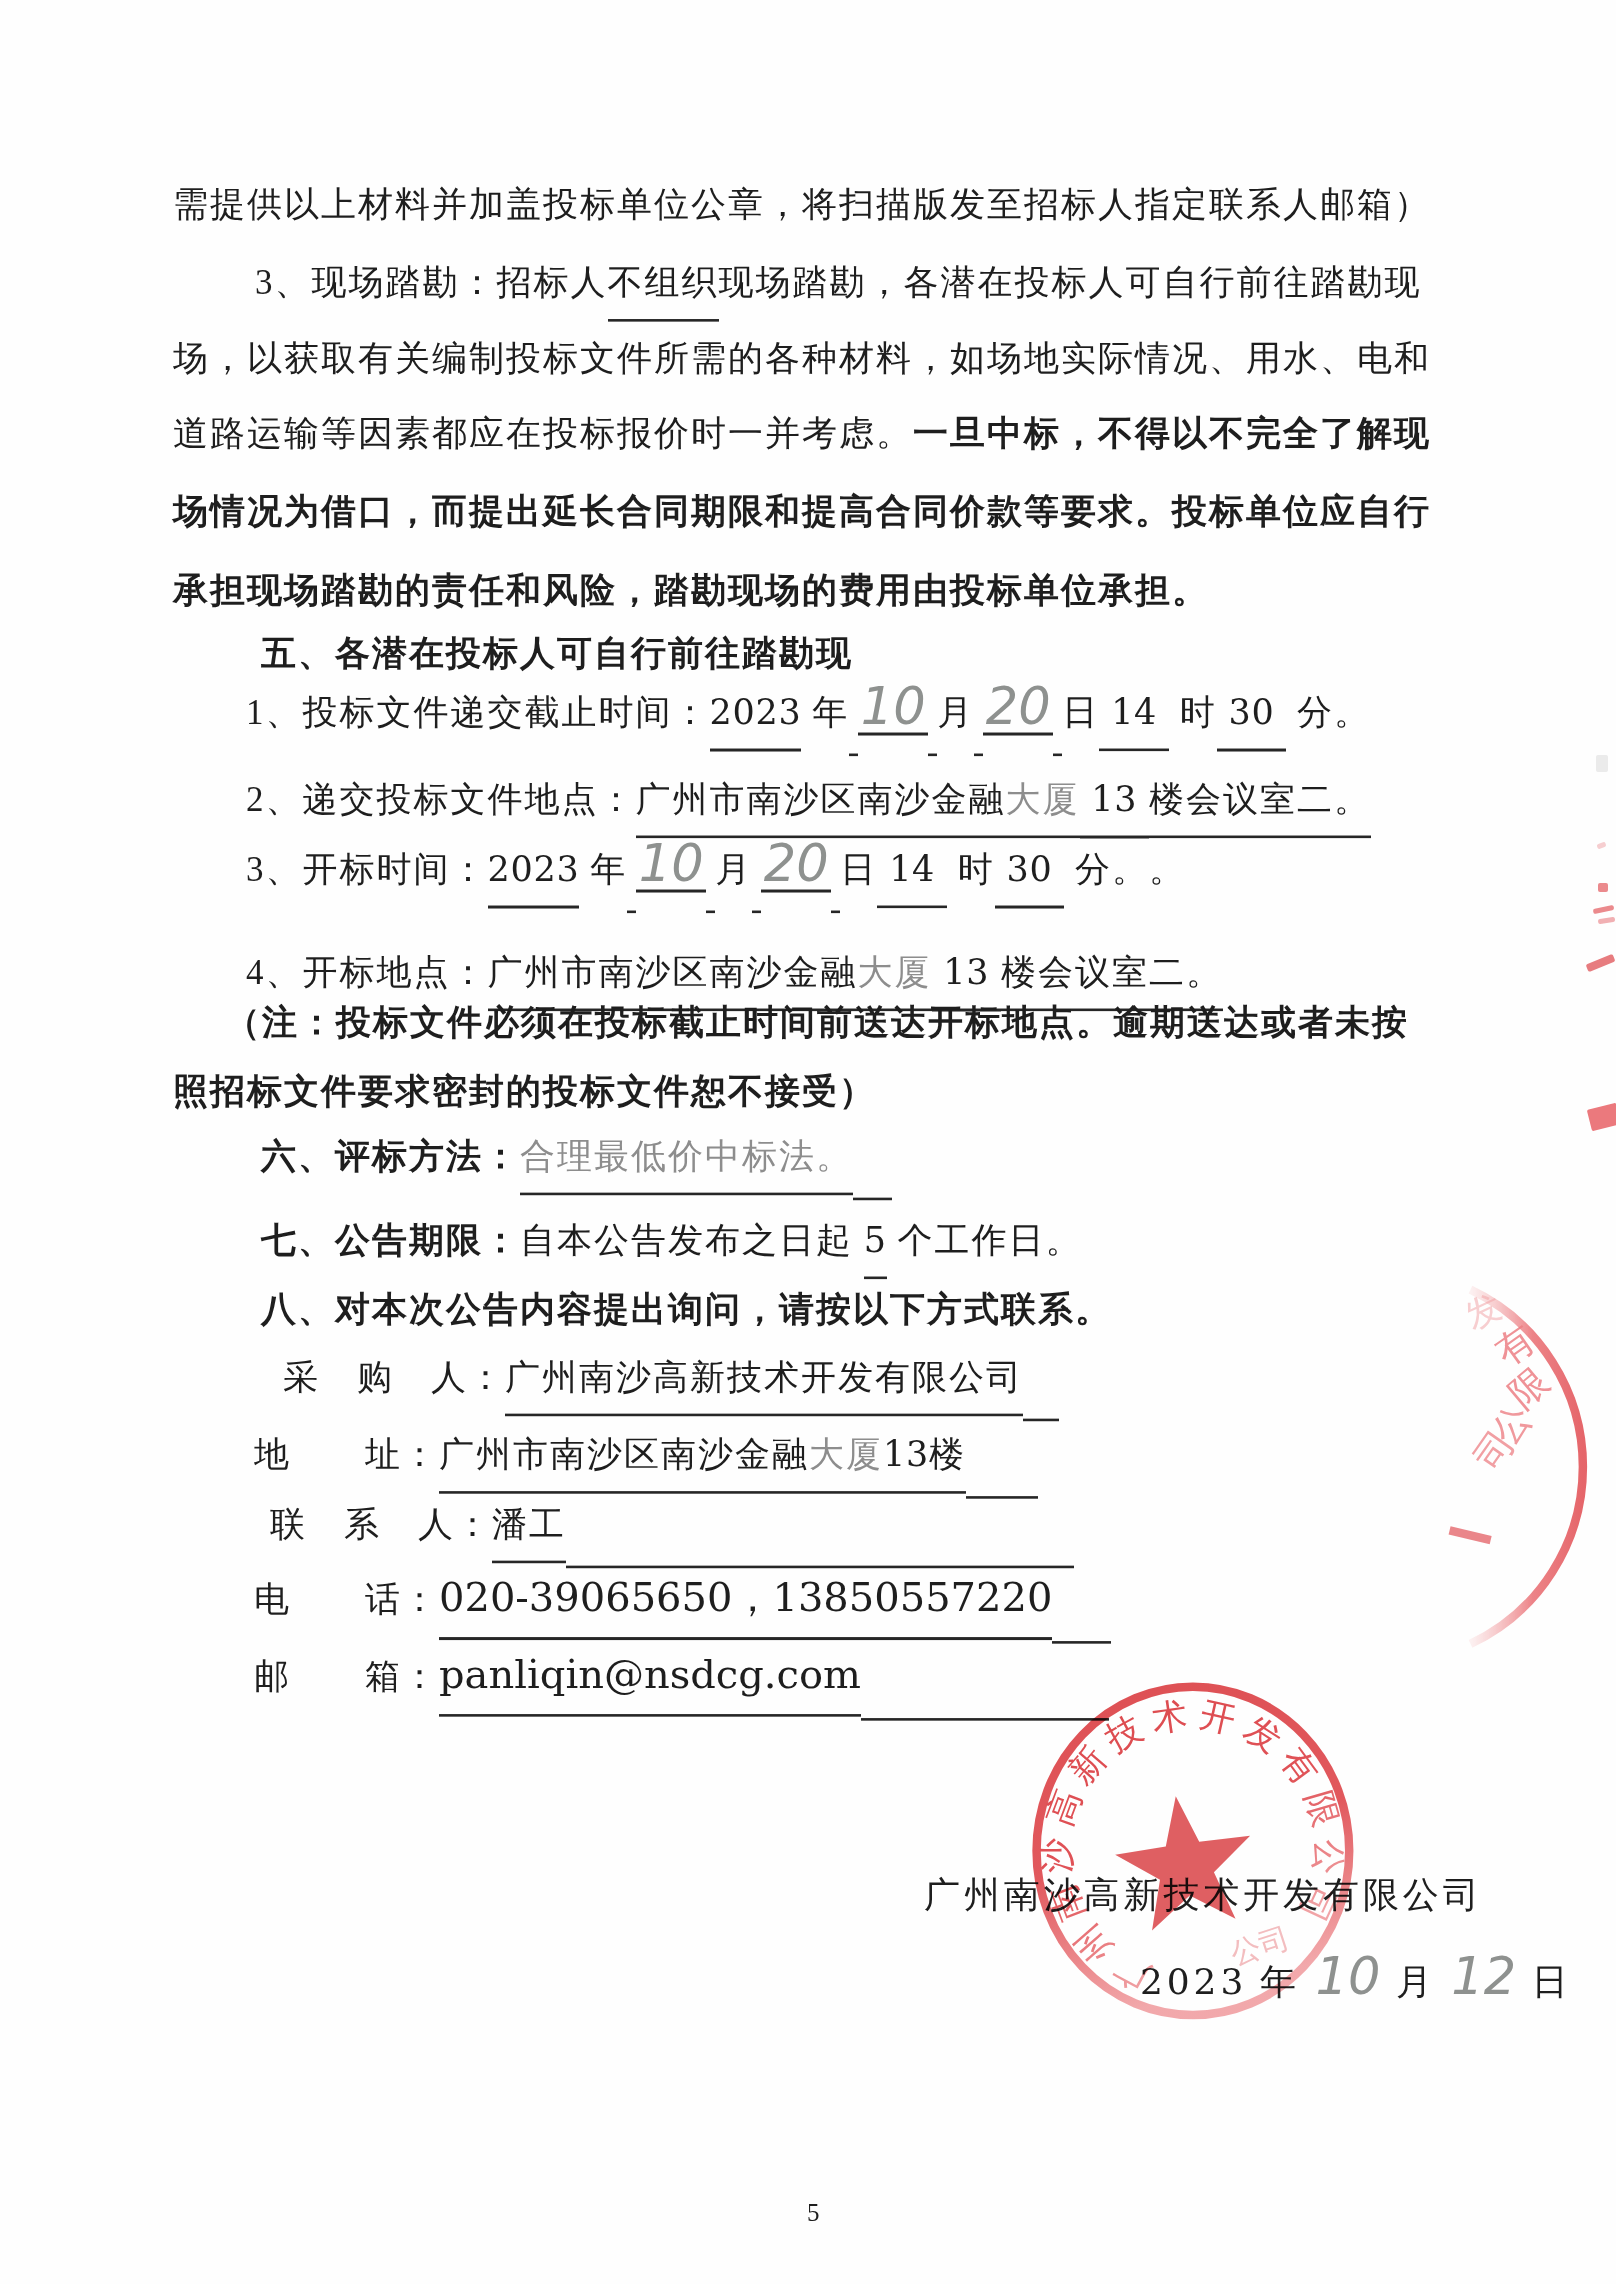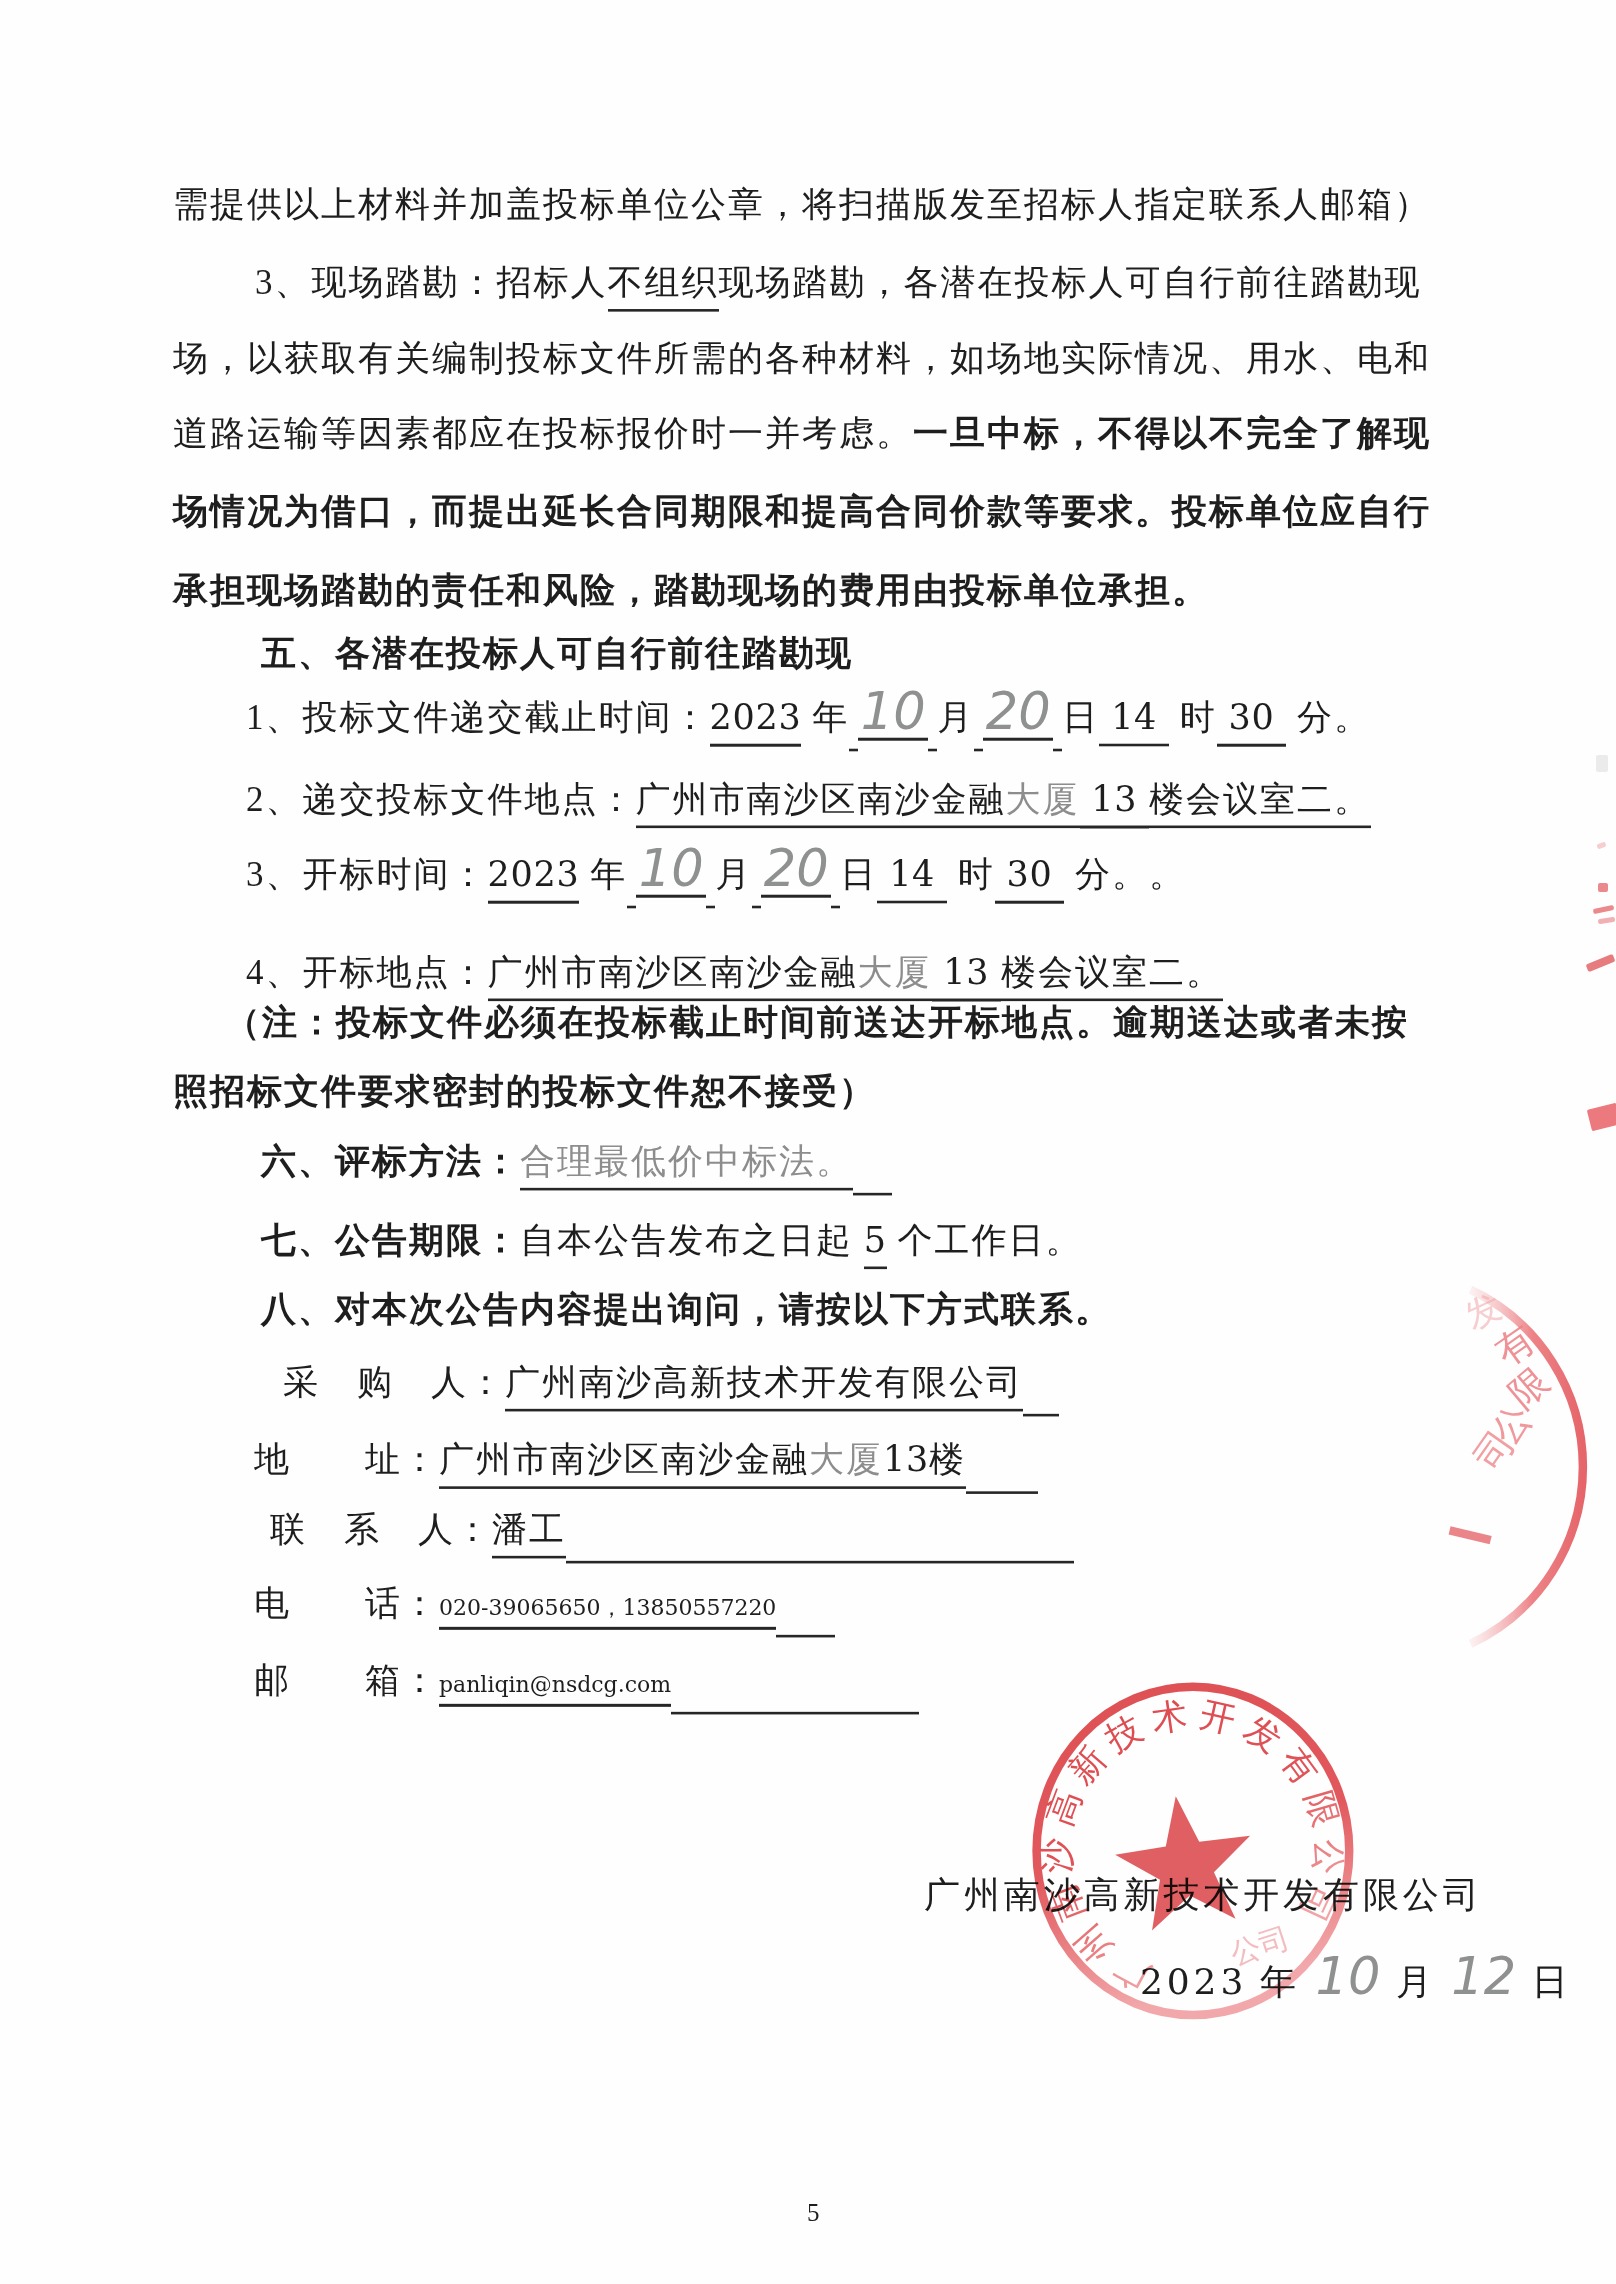--- a/index.html
+++ b/index.html
@@ -18,27 +18,27 @@
     font-size:35px;
     letter-spacing:2px;
     line-height:48px;
     transform:translateY(-52%);
     text-align:center;
   }
   .run{display:inline;}
   .b{font-weight:700;}
   .f{color:#8d8d8d;}
   .num{font-family:"DejaVu Serif",serif;letter-spacing:0.7px;}
-  .tight{font-size:22px;letter-spacing:0;}
+  .tight{font-size:40px;letter-spacing:0;}
   .u{
     background-image:linear-gradient(#262626,#262626);
     background-size:100% 2.6px;
     background-repeat:repeat-x;
     background-position:left bottom;
-    padding-bottom:10px;
+    padding-bottom:20px;
   }
   .blank{display:inline-block;}
   .hw{
     font-family:"DejaVu Sans",sans-serif;
     font-style:italic;
     font-size:51px;
     color:#8e918f;
     letter-spacing:0;
     padding:0 2.6px;
   }

